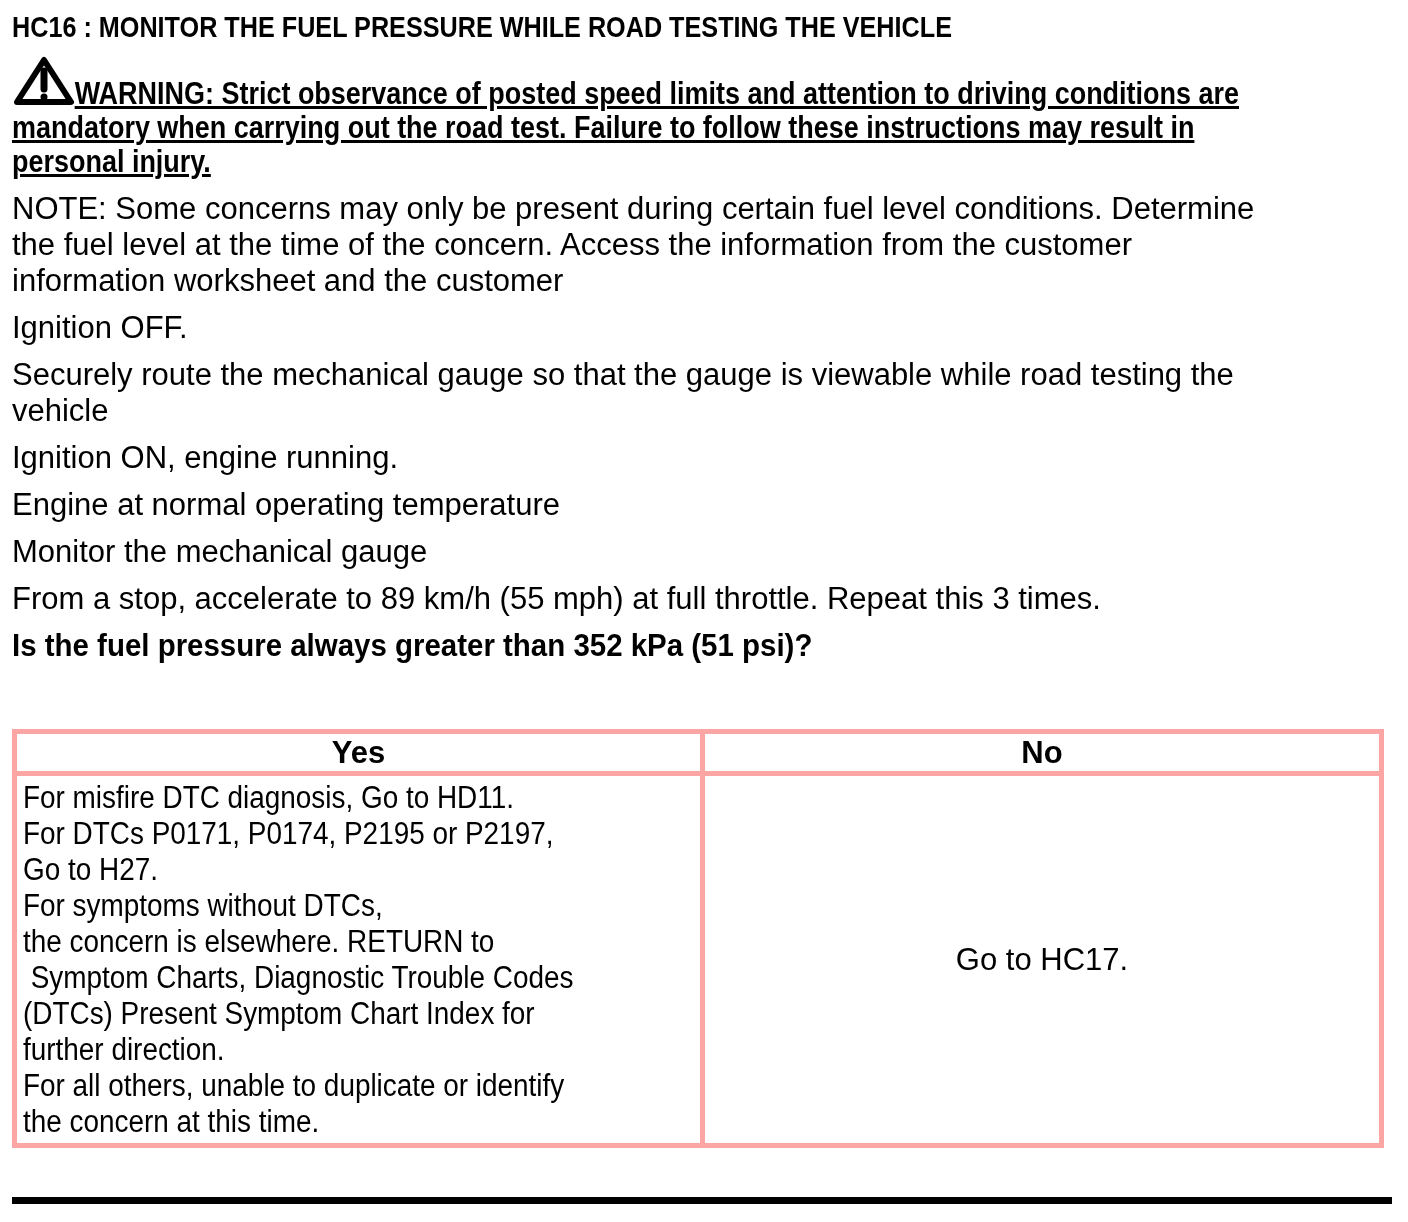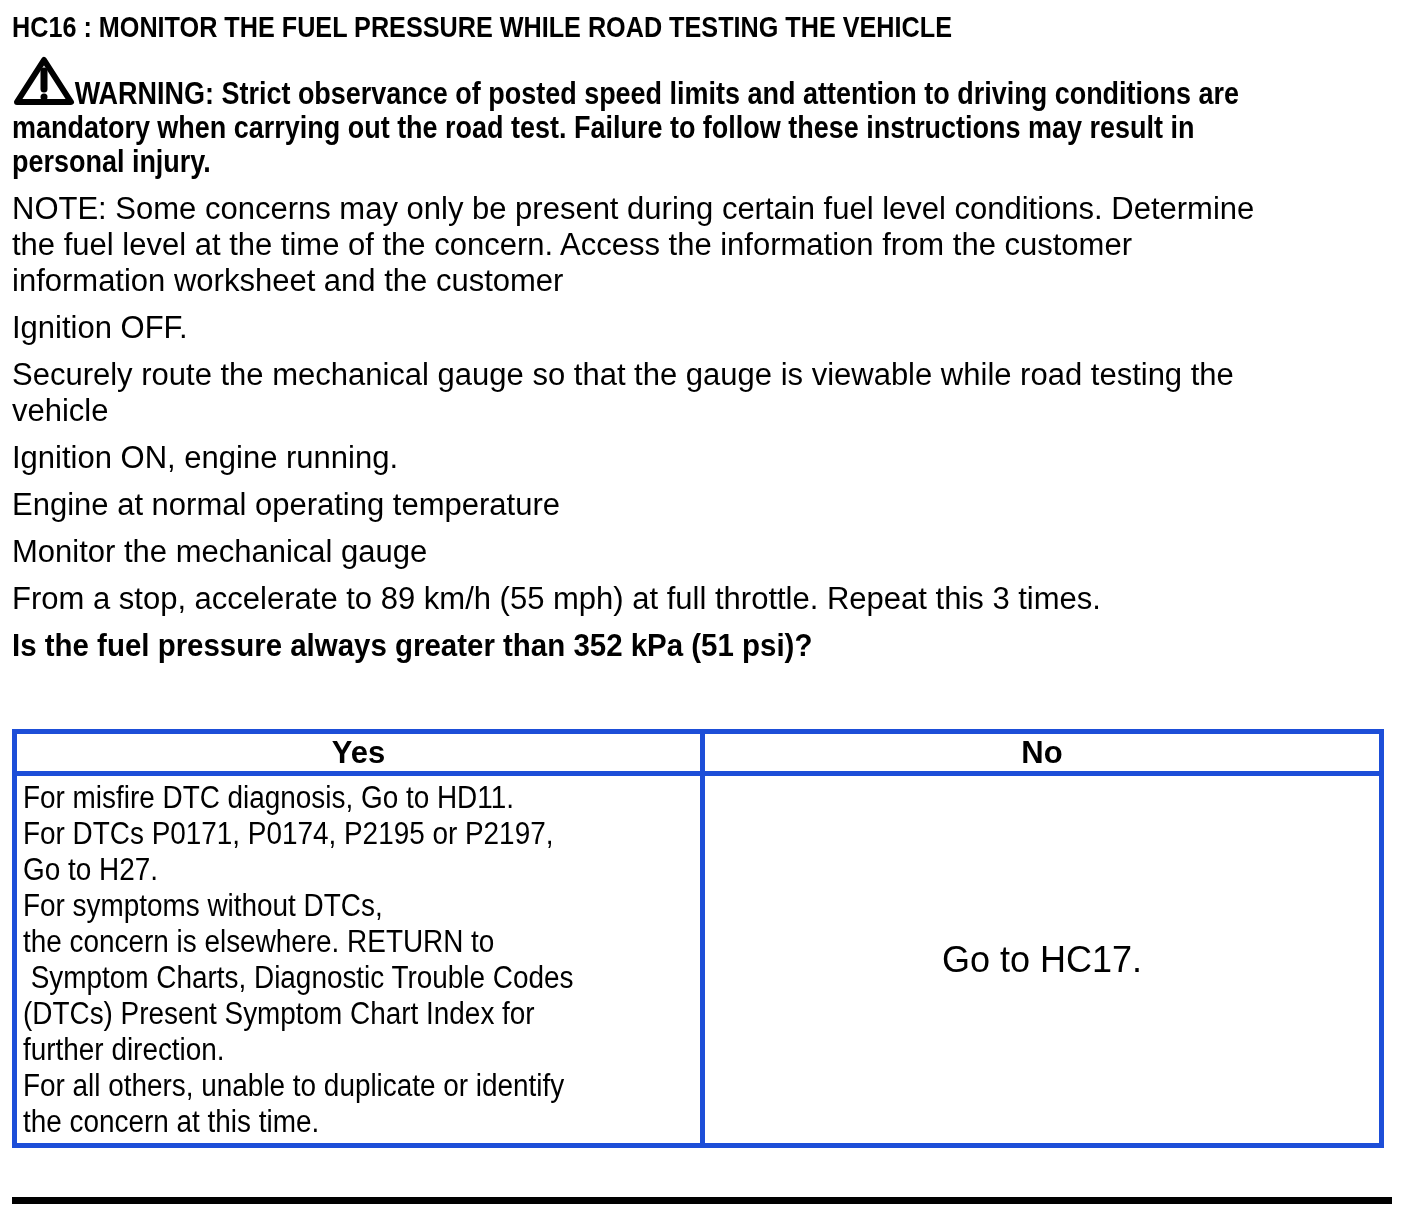--- a/index.html
+++ b/index.html
@@ -23,20 +23,21 @@
     font-weight: bold;
     line-height: 30px;
     white-space: nowrap;
     transform: scaleX(0.84);
     transform-origin: 0 50%;
   }
   .warning-block {
     position: relative;
     margin-top: 13px;
     height: 124px;
+    text-decoration: underline;
   }
   .warn-icon {
     position: absolute;
     top: 0;
     left: 1px;
   }
   .warning-text {
     margin: 0;
     padding-top: 22px;
     width: 1600px;
@@ -65,21 +66,21 @@
     transform-origin: 0 0;
   }
   .decision-table {
     border-collapse: collapse;
     table-layout: fixed;
     width: 1367px;
     margin-top: 65px;
   }
   .decision-table th,
   .decision-table td {
-    border: 5px solid #1d4ed8;
+    border: 5px solid #fca5a5;
   }
   .decision-table th {
     font-size: 31px;
     font-weight: bold;
     line-height: 37px;
     padding: 0;
     text-align: center;
   }
   td.yes-cell {
     vertical-align: top;
@@ -91,21 +92,21 @@
     white-space: pre;
     transform: scaleX(0.90);
     transform-origin: 0 0;
   }
   td.no-cell {
     vertical-align: middle;
     text-align: center;
     padding: 0;
   }
   .no-line {
-    font-size: 36px;
+    font-size: 31px;
     line-height: 36px;
   }
   .bottom-rule {
     margin-top: 49px;
     width: 1380px;
     height: 7px;
     background: #000000;
   }
 </style>
 </head>

